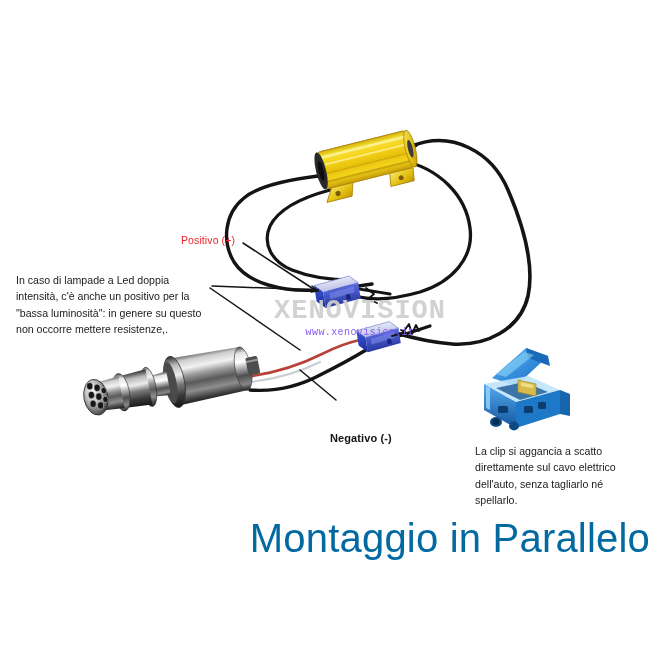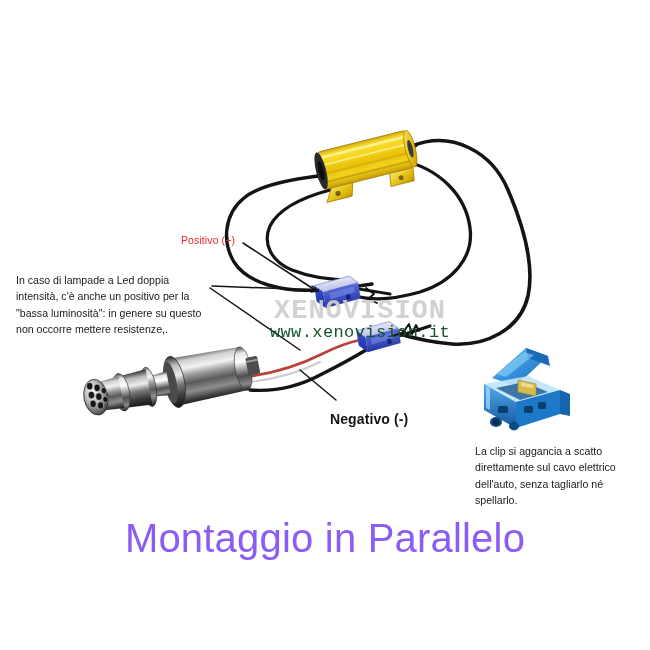--- a/index.html
+++ b/index.html
@@ -8,30 +8,30 @@
        font-family:"Liberation Sans","DejaVu Sans",sans-serif;}
   #canvas{position:relative;width:650px;height:650px;background:#ffffff;}
   #art{position:absolute;left:0;top:0;width:650px;height:650px;}
 
   .txt{position:absolute;color:#1a1a1a;}
 
   #note-left{left:16px;top:272px;width:192px;font-size:10.6px;line-height:16.4px;}
   #note-right{left:475px;top:443px;width:168px;font-size:10.6px;line-height:16.4px;}
 
   #lbl-pos{left:181px;top:234px;font-size:10.5px;font-weight:normal;color:#e8262a;letter-spacing:.1px;}
-  #lbl-neg{left:330px;top:411px;font-size:14px;font-weight:bold;color:#141414;letter-spacing:.1px;}
-
-  #title{position:absolute;left:0;top:516px;width:650px;text-align:center;
-         font-size:40px;color:#8b5cf6;letter-spacing:.2px;font-weight:normal;}
+  #lbl-neg{left:330px;top:432px;font-size:11px;font-weight:bold;color:#141414;letter-spacing:.1px;}
+
+  #title{position:absolute;left:0;top:516px;width:650px;text-align:right;
+         font-size:40px;color:#0369a1;letter-spacing:.2px;font-weight:normal;}
 
   #wm{position:absolute;left:255px;top:298px;width:210px;text-align:center;
       pointer-events:none;font-family:Liberation Mono, monospace;}
   #wm .wm-main{font-size:27px;font-weight:bold;color:#cfcfcf;letter-spacing:1px;
       line-height:26px;opacity:.92;}
-  #wm .wm-sub{font-size:17px;color:#14532d;letter-spacing:.4px;line-height:17px;}
+  #wm .wm-sub{font-size:10px;color:#8b5cf6;letter-spacing:.4px;line-height:17px;}
 </style>
 </head>
 <body>
 
 <div id="canvas">
 
   <svg id="art" viewBox="0 0 650 650">
     <defs>
       <linearGradient id="gGold" x1="0" y1="0" x2="0" y2="1">
         <stop offset="0%" stop-color="#d6ae07"></stop>

